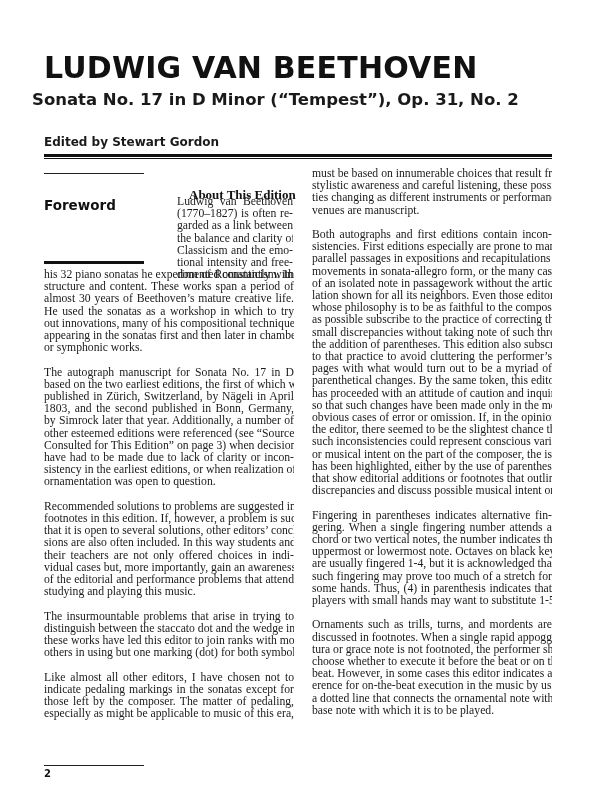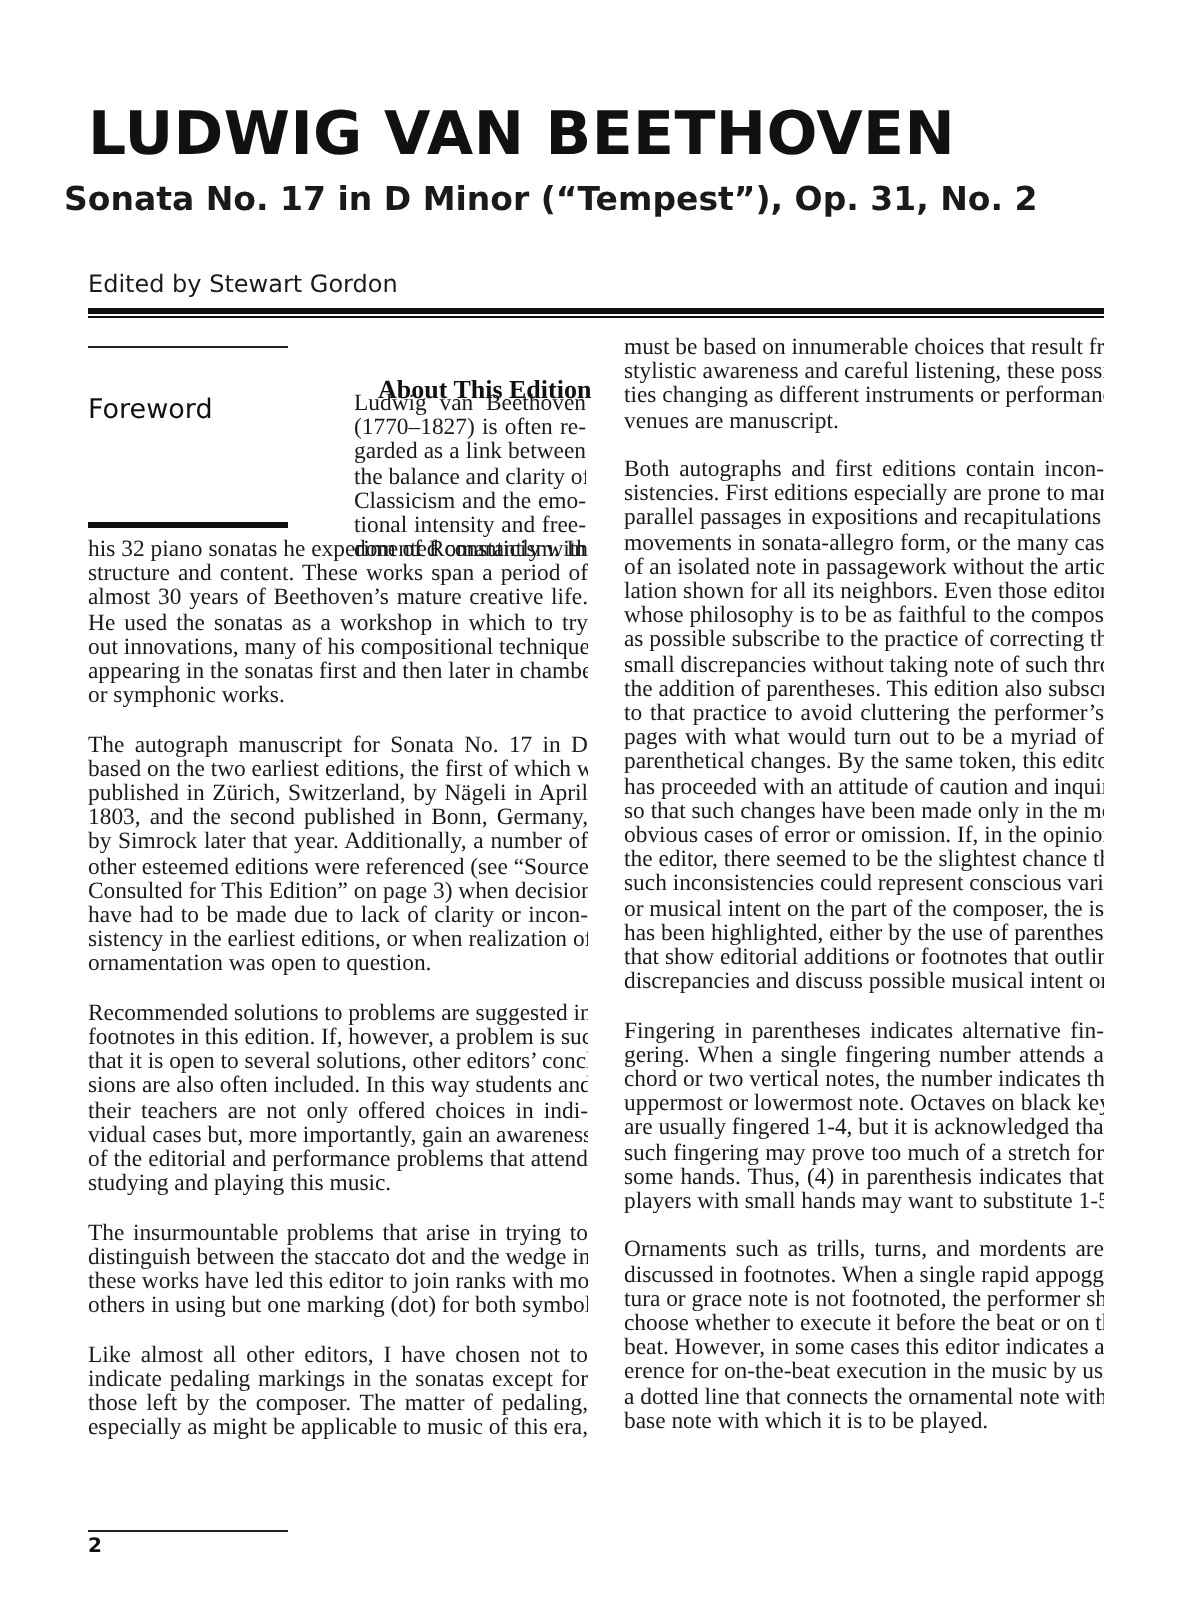--- a/index.html
+++ b/index.html
@@ -2,30 +2,30 @@
 <html><head>
 <meta charset="utf-8">
 <style>
   html, body { margin: 0; padding: 0; background: #ffffff; }
   body { width: 600px; height: 800px; position: relative; overflow: hidden; color: #111; }
   .sans { font-family: "DejaVu Sans", "Liberation Sans", sans-serif; }
   .serif { font-family: "Liberation Serif", "DejaVu Serif", serif; }
 
   #composer { position: absolute; left: 44px; top: 50px; margin: 0; font-size: 30px; font-weight: bold; letter-spacing: 0.2px; line-height: 36px; color: #111; }
   #work { position: absolute; left: 32px; top: 90px; margin: 0; font-size: 16.5px; font-weight: bold; line-height: 20px; color: #1a1a1a; text-align: center; }
-  #editor { position: absolute; left: 44px; top: 135px; margin: 0; font-size: 12px; font-weight: normal; line-height: 14px; color: #1a1a1a; }
+  #editor { position: absolute; left: 44px; top: 135px; margin: 0; font-size: 12px; font-weight: bold; line-height: 14px; color: #1a1a1a; }
 
   .rule-double { position: absolute; left: 44px; top: 154px; width: 508px; height: 6px; }
   .rule-double .thick { position: absolute; left: 0; top: 0; width: 100%; height: 2.5px; background: #111; }
   .rule-double .thin { position: absolute; left: 0; top: 4px; width: 100%; height: 1px; background: #111; }
 
   .rule-side-thin { position: absolute; left: 44px; top: 173px; width: 100px; height: 1px; background: #222; }
   .rule-side-thick { position: absolute; left: 44px; top: 261px; width: 100px; height: 3px; background: #111; }
 
-  #foreword { position: absolute; left: 44px; top: 197px; margin: 0; font-size: 13.5px; font-weight: normal; color: #111; line-height: 16px; }
+  #foreword { position: absolute; left: 44px; top: 197px; margin: 0; font-size: 13.5px; font-weight: bold; color: #111; line-height: 16px; }
   #about { position: absolute; left: 177px; top: 175px; margin: 12px; font-size: 13px; font-weight: bold; line-height: 16px; }
 
   .col { position: absolute; font-size: 11.7px; line-height: 12.2px; text-align: justify; color: #1a1a1a; hyphens: manual; }
   .col p { margin: 0 0 12.2px 0; }
   .line { display: block; text-align: justify; text-align-last: justify; white-space: nowrap; overflow: hidden; }
   .line.last { text-align-last: left; }
 
   #col-intro { left: 177px; top: 196px; width: 116px; }
   #col-left { left: 44px; top: 269px; width: 250px; }
   #col-right { left: 312px; top: 168px; width: 240px; }

